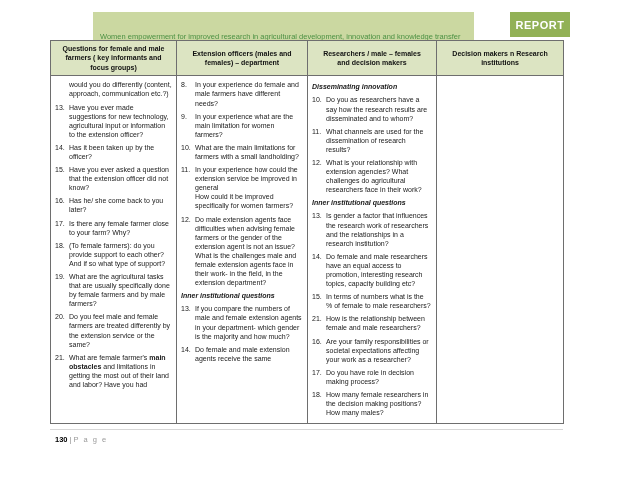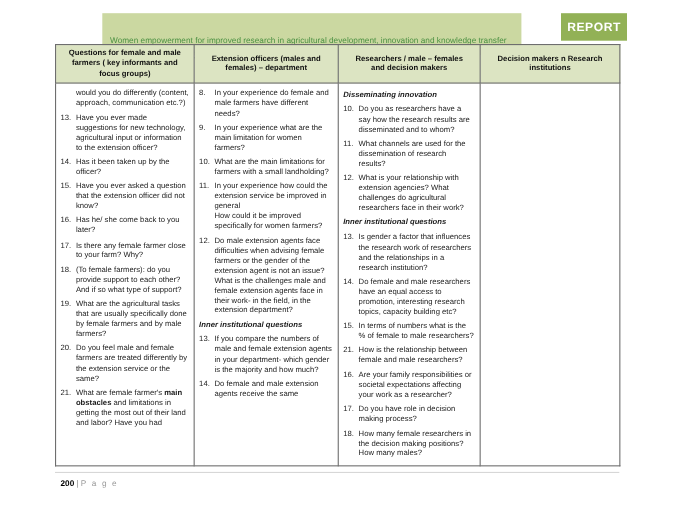--- a/index.html
+++ b/index.html
@@ -183,16 +183,16 @@
               <span class="q-text">How many female researchers in the decision making positions? How many males?</span>
             </div>
           </td>
         <td></td>
       </tr>
     </tbody>
   </table>
 
   <div class="footer-rule"></div>
   <div class="footer">
-    <span class="pno">200</span><span class="sep">|</span><span class="pword">P a g e</span>
+    <span class="pno">130</span><span class="sep">|</span><span class="pword">P a g e</span>
   </div>
 
 </div>
 
 </body></html>

